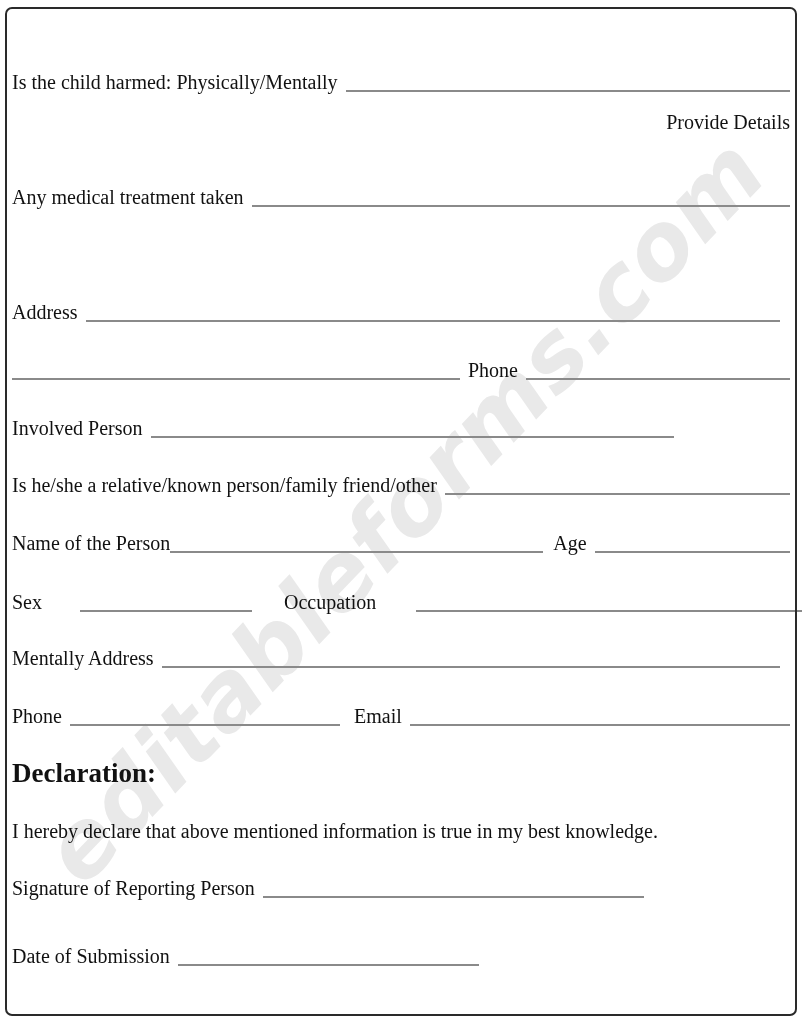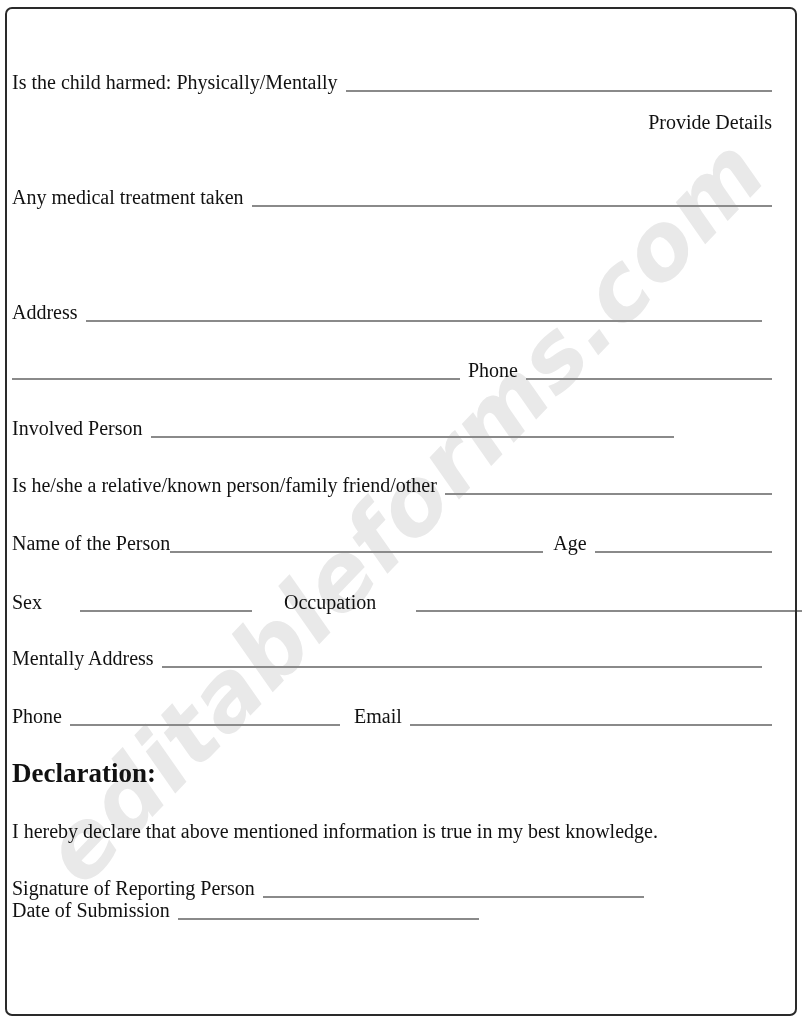--- a/index.html
+++ b/index.html
@@ -40,21 +40,21 @@
   }
   .content {
     position: absolute;
     left: 5px; top: 7px; right: 5px; bottom: 8px;
     z-index: 1;
   }
   .row {
     position: absolute;
     left: 0; right: 0;
     height: 58px;
-    padding: 0 25px 17px 7px;
+    padding: 0 7px 17px 7px;
     display: flex;
     align-items: flex-end;
     font-size: 20px;
     line-height: 23px;
     white-space: nowrap;
   }
   .lbl { flex: 0 0 auto; }
   .bold { font-weight: 700; font-size: 27px; }
   .line {
     border-bottom: 2px solid #8a8a8a;
@@ -80,21 +80,21 @@
   .r6  { top: 334px; }
   .r7  { top: 392px; }
   .r8  { top: 449px; }
   .r9  { top: 507px; }
   .r10 { top: 566px; gap: 32px; }
   .r11 { top: 622px; }
   .r12 { top: 680px; }
   .r13 { top: 737px; }
   .r14 { top: 795px; text-align: center; }
   .r15 { top: 852px; }
-  .r16 { top: 874px; }
+  .r16 { top: 920px; }
   
   .w-hospital  { width: 489px; }
   .w-addr2     { width: 448px; }
   .w-involved  { width: 523px; }
   .w-nameline  { width: 373px; }
   .w-sexline   { width: 172px; margin-right: 0; }
   .w-occline   { width: 396px; }
   .w-phone2    { width: 270px; }
   .w-signature { width: 381px; }
   .w-date      { width: 301px; }

